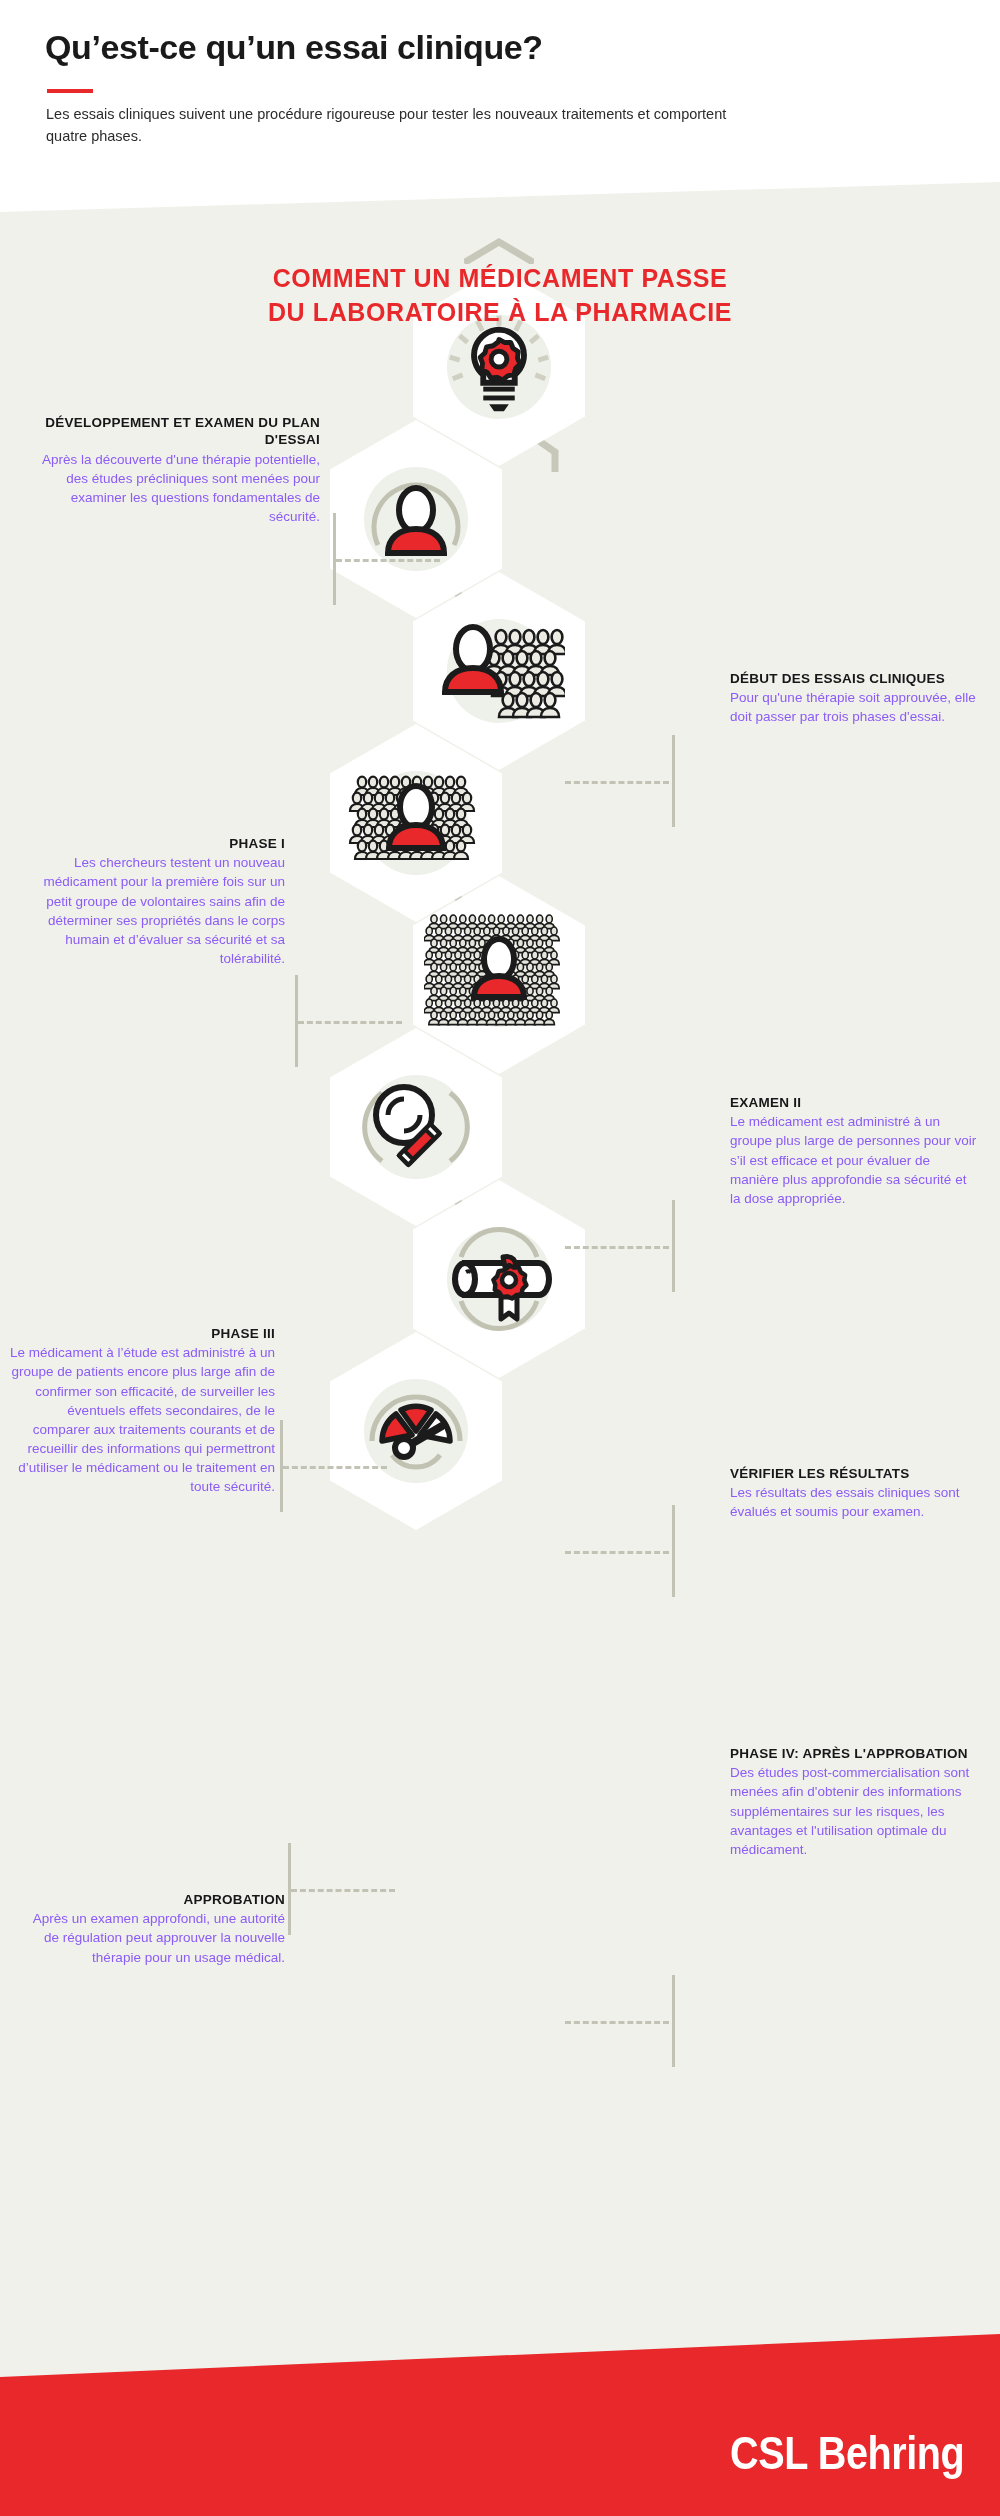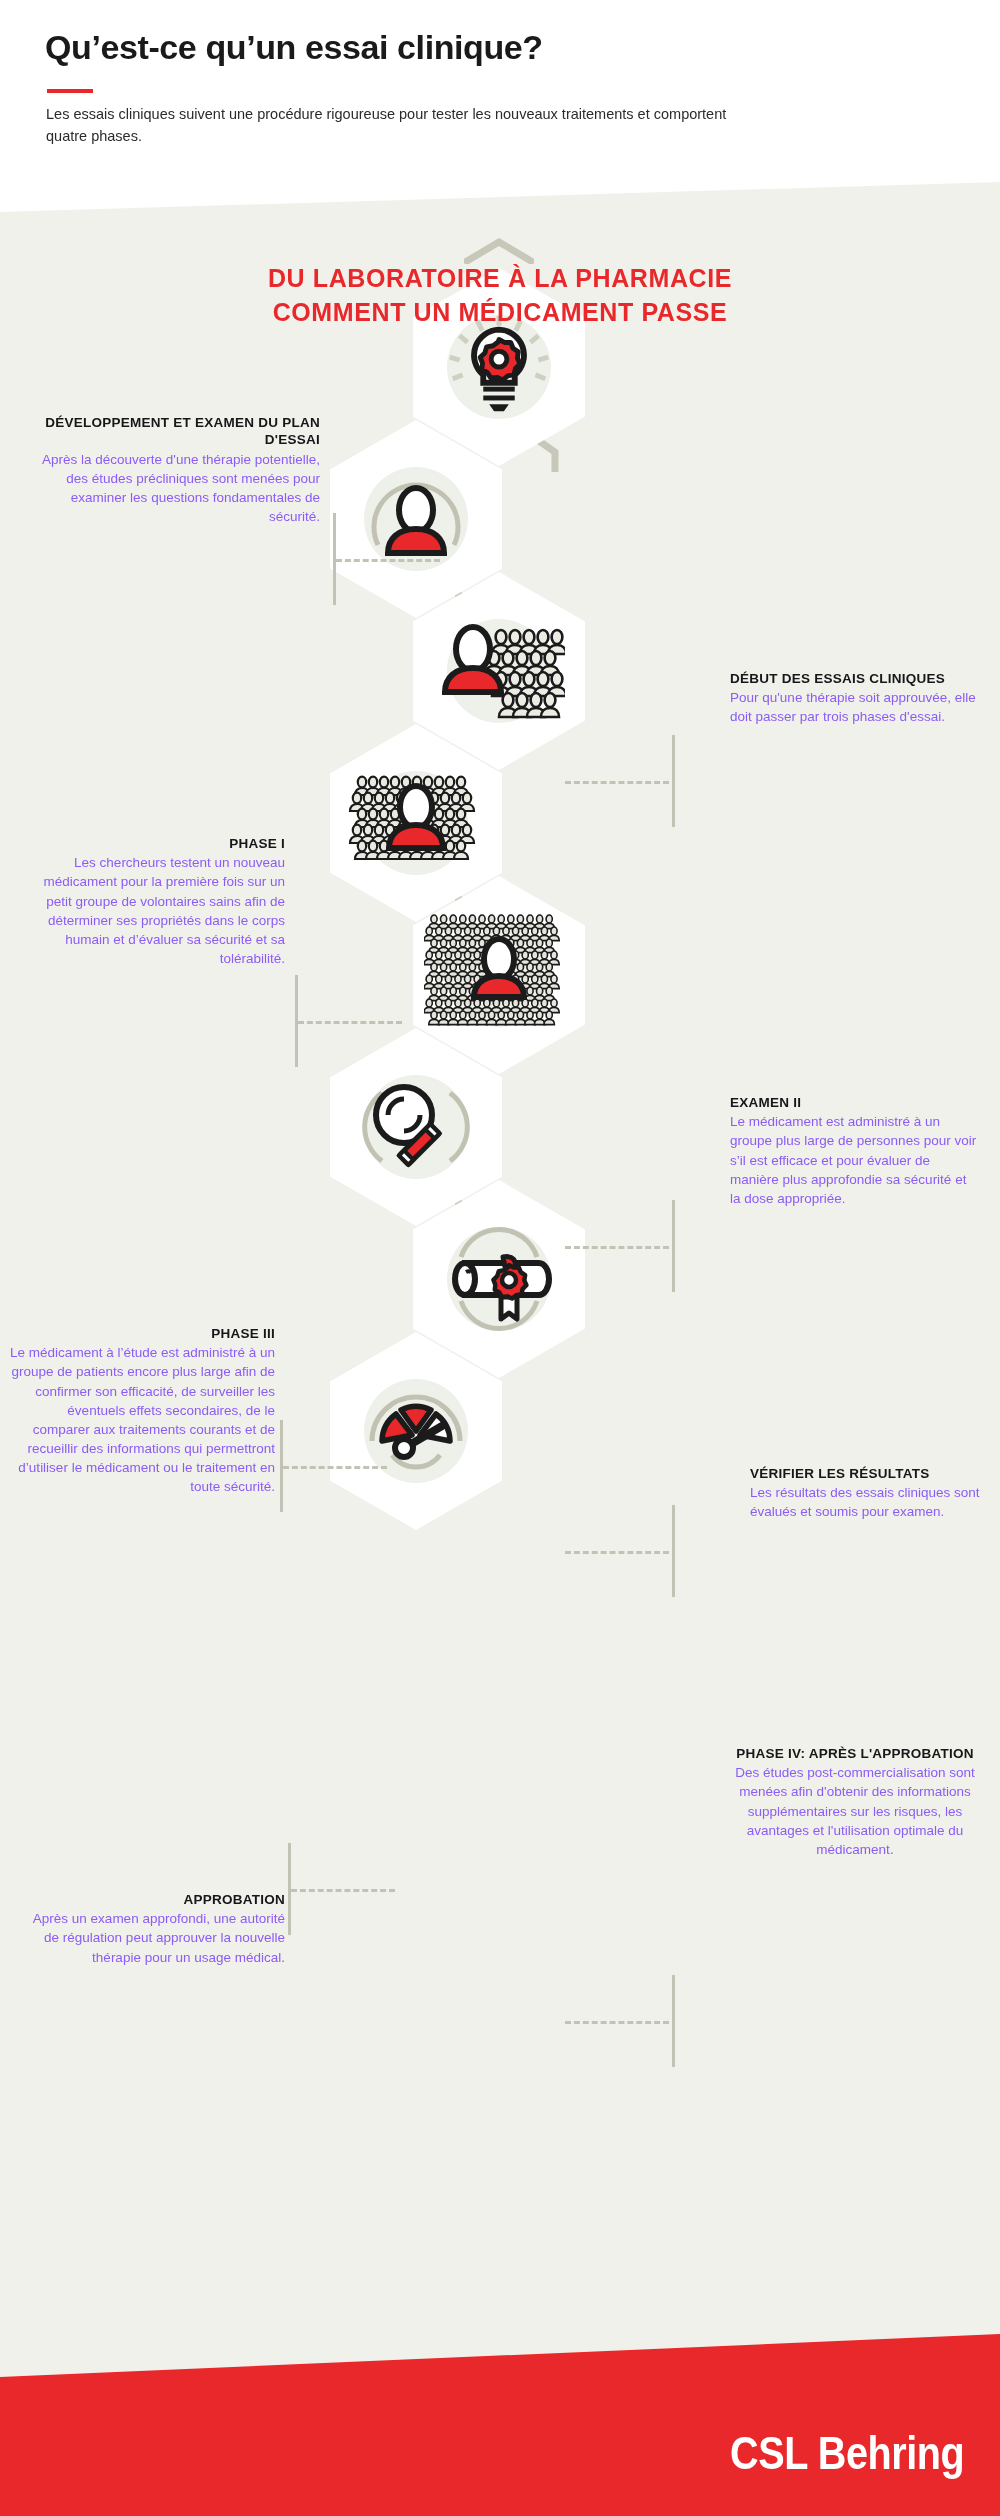--- a/index.html
+++ b/index.html
@@ -158,22 +158,22 @@
 <body>
 
 <div id="page">
 
   <div class="top-band"></div>
   <div class="hero-title">Qu’est-ce qu’un essai clinique?</div>
   <div class="hero-rule"></div>
   <div class="hero-sub">Les essais cliniques suivent une procédure rigoureuse pour tester les nouveaux traitements et comportent quatre phases.</div>
 
   <div class="main-heading">
+    <div>COMMENT UN MÉDICAMENT PASSE</div>
     <div>DU LABORATOIRE À LA PHARMACIE</div>
-    <div>COMMENT UN MÉDICAMENT PASSE</div>
   </div>
 
   <div class="chev" style="left:464px; top:238px;">
     <svg width="70" height="26" viewBox="0 0 70 26">
         <path d="M3 23 L35 4 L67 23" fill="none" stroke="#c8c8ba" stroke-width="7" stroke-linecap="square"></path>
       </svg>
   </div>
 
   <div class="hex-col">
 
@@ -1055,31 +1055,31 @@
   <div class="txtblk right" style="left:730px; top:1094px; width:250px;">
     <div class="hd">EXAMEN II</div>
     <div class="bd">Le médicament est administré à un groupe plus large de personnes pour voir s’il est efficace et pour évaluer de manière plus approfondie sa sécurité et la dose appropriée.</div>
   </div>
 
   <div class="txtblk left" style="left:10px; top:1325px; width:265px;">
     <div class="hd">PHASE III</div>
     <div class="bd">Le médicament à l’étude est administré à un groupe de patients encore plus large afin de confirmer son efficacité, de surveiller les éventuels effets secondaires, de le comparer aux traitements courants et de recueillir des informations qui permettront d’utiliser le médicament ou le traitement en toute sécurité.</div>
   </div>
 
-  <div class="txtblk right" style="left:730px; top:1465px; width:250px;margin-left:20px;">
+  <div class="txtblk right" style="left:730px; top:1465px; width:250px;">
     <div class="hd">VÉRIFIER LES RÉSULTATS</div>
     <div class="bd">Les résultats des essais cliniques sont évalués et soumis pour examen.</div>
   </div>
 
   <div class="txtblk left" style="left:20px; top:1855px; width:265px;margin-top:36px;">
     <div class="hd">APPROBATION</div>
     <div class="bd">Après un examen approfondi, une autorité de régulation peut approuver la nouvelle thérapie pour un usage médical.</div>
   </div>
 
-  <div class="txtblk right" style="left:730px; top:1745px; width:250px;text-align:center;">
+  <div class="txtblk right" style="left:730px; top:1745px; width:250px;">
     <div class="hd">PHASE IV: APRÈS L'APPROBATION</div>
     <div class="bd">Des études post-commercialisation sont menées afin d'obtenir des informations supplémentaires sur les risques, les avantages et l'utilisation optimale du médicament.</div>
   </div>
 
   <div class="footer-band"></div>
   <div class="footer-logo">CSL Behring</div>
 
 </div>
 
 </body></html>

